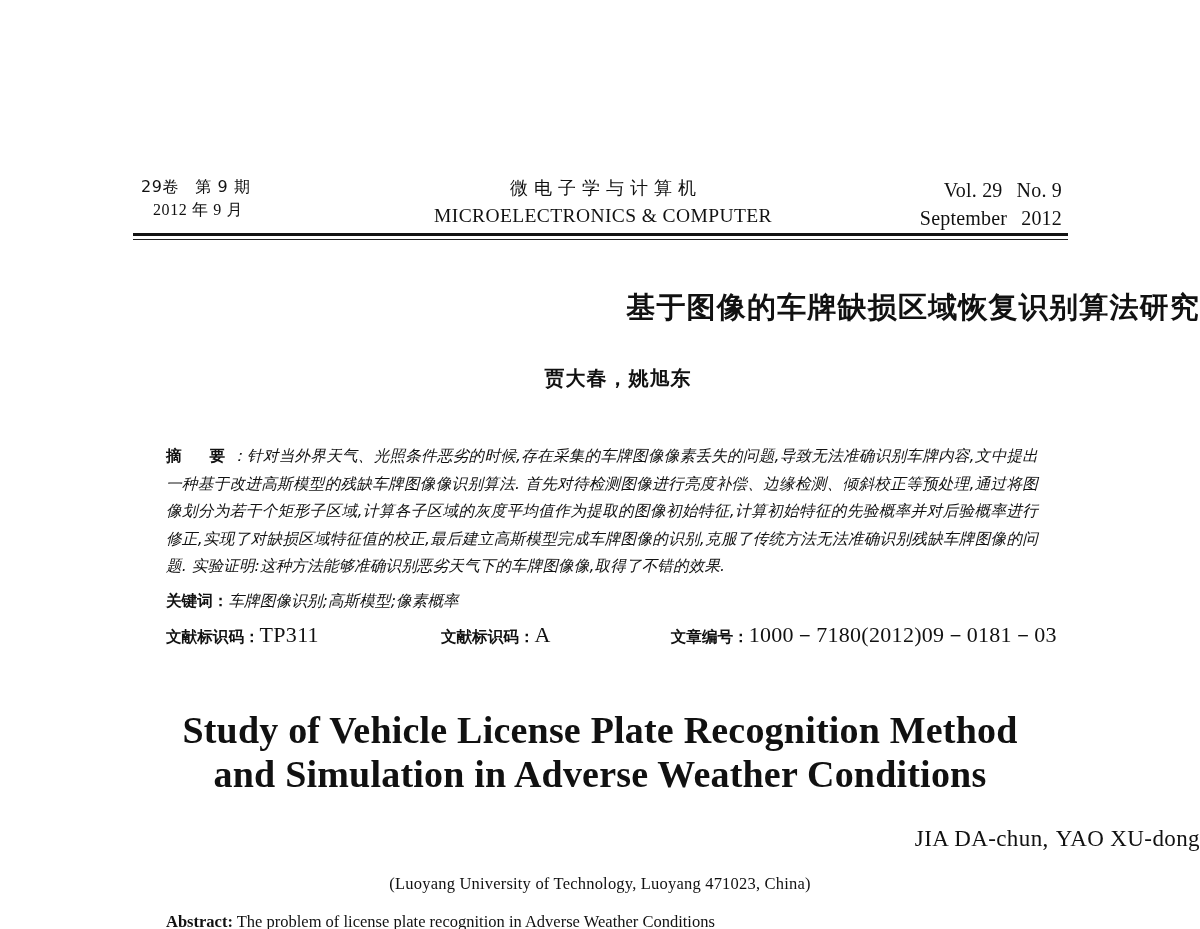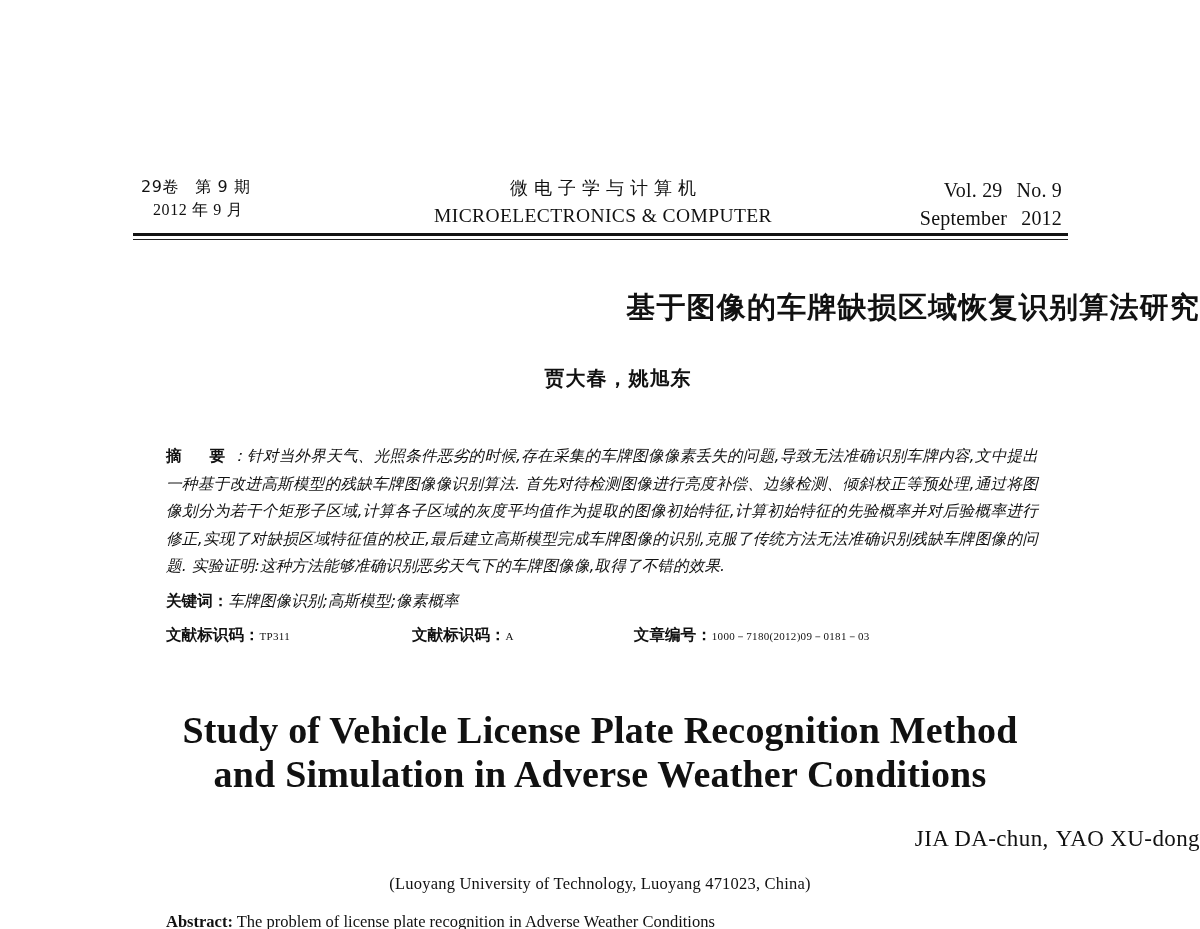--- a/index.html
+++ b/index.html
@@ -169,21 +169,21 @@
     font-size: 15.6px;
     line-height: 30px;
     white-space: nowrap;
   }
   .class-line .seg-label {
     font-weight: bold;
   }
   .class-line .seg-val {
     font-family: "Liberation Serif", "DejaVu Serif", serif;
     font-weight: normal;
-    font-size: 11px;
+    font-size: 22px;
     letter-spacing: 0.3px;
   }
   .gap-a { display: inline-block; width: 122px; }
   .gap-b { display: inline-block; width: 120px; }
 
   
   .title-en {
     position: absolute;
     left: 120px;
     right: 120px;

